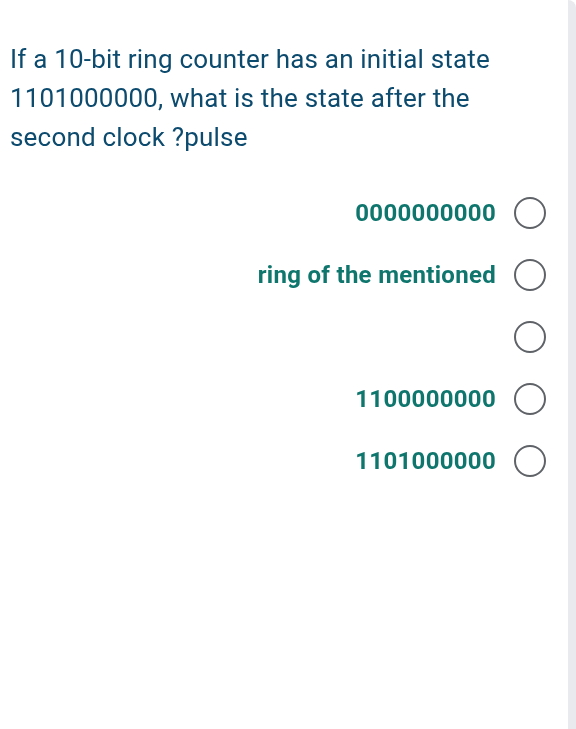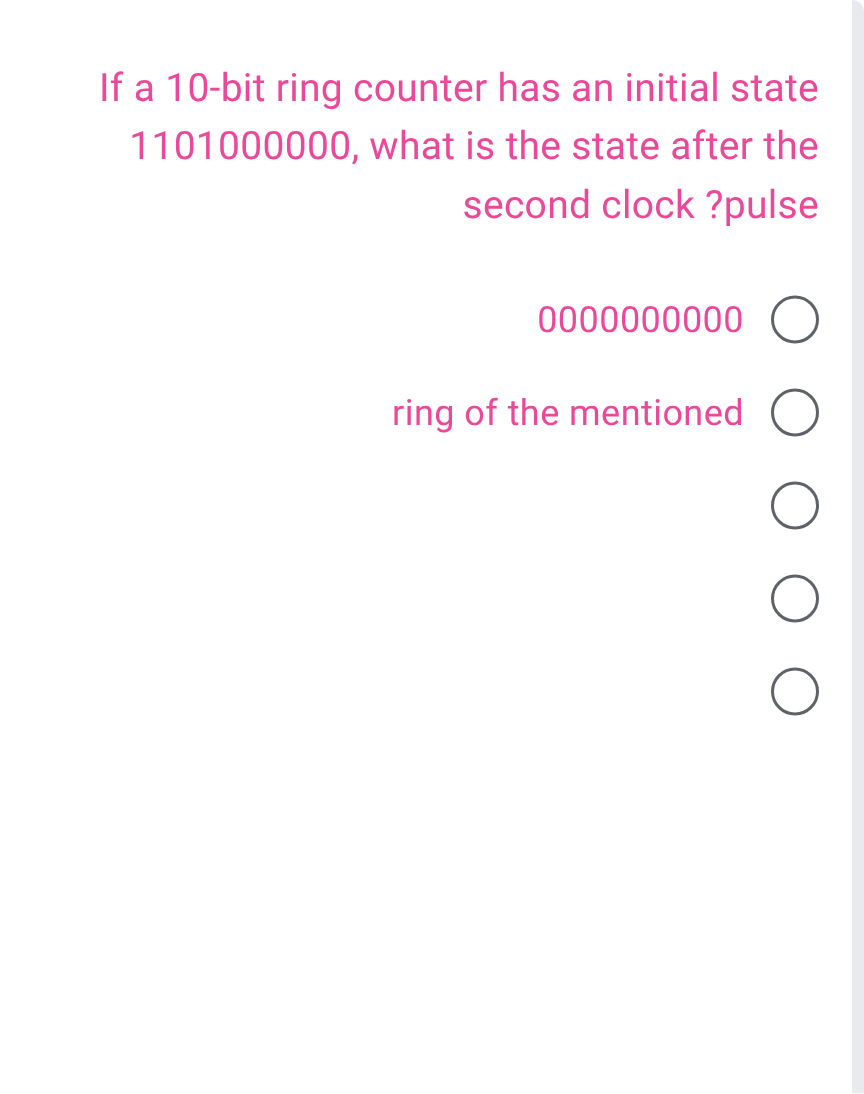--- a/index.html
+++ b/index.html
@@ -15,43 +15,43 @@
       padding: 40px 20px 40px 10px;
       color: #202124;
       position: relative;
     }
     .question-container {
       width: 100%;
     }
     .question-text {
       font-size: 26px;
       line-height: 1.5;
-      text-align: right;
-      color: #ec4899;
+      text-align: left;
+      color: #0c4a6e;
       margin-bottom: 40px;
       padding-right: 10px;
       font-weight: 400;
       letter-spacing: 0.2px;
     }
     .options-container {
       display: flex;
       flex-direction: column;
       gap: 30px;
       padding-right: 10px;
     }
     .option-row {
       display: flex;
       align-items: center;
       justify-content: flex-end;
       gap: 18px;
     }
     .option-label {
       font-size: 24px;
-      color: #ec4899;
-      font-weight: 400;
+      color: #0f766e;
+      font-weight: 700;
       letter-spacing: 0.3px;
     }
     .radio-circle {
       width: 32px;
       height: 32px;
       border: 2.5px solid #5f6368;
       border-radius: 50%;
       flex-shrink: 0;
       cursor: pointer;
       background: transparent;
@@ -78,21 +78,23 @@
       <span class="radio-circle"></span>
     </div>
     <div class="option-row">
       <span class="option-label">ring of the mentioned</span>
       <span class="radio-circle"></span>
     </div>
     <div class="option-row">
       <span class="radio-circle"></span>
     </div>
     <div class="option-row">
+      <span class="option-label">1100000000</span>
       <span class="radio-circle"></span>
     </div>
     <div class="option-row">
+      <span class="option-label">1101000000</span>
       <span class="radio-circle"></span>
     </div>
   </div>
 </div>
 
 <div class="card-edge"></div>
 
 </body></html>

